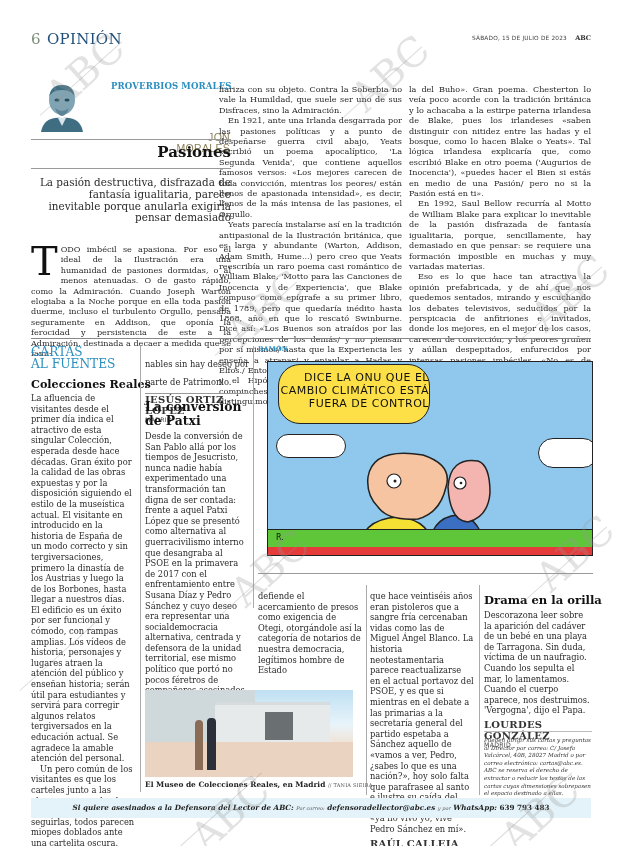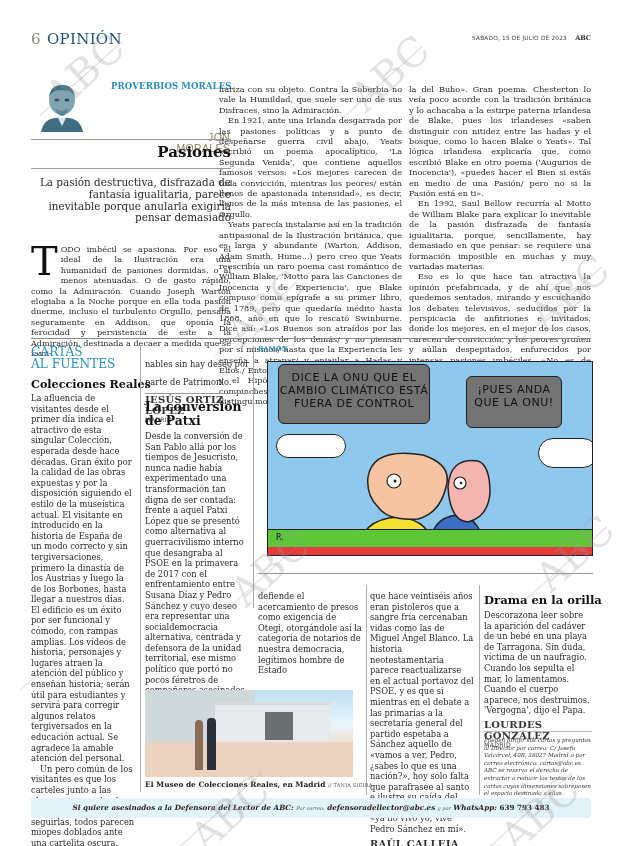--- a/index.html
+++ b/index.html
@@ -9,21 +9,21 @@
   .body-text { font-family: "DejaVu Serif", serif; font-size: 8.1px; line-height: 10.4px; color: #2a2a2a; text-align: justify; hyphens: auto; }
   .body-text p { text-indent: 9px; }
   .body-text p.noindent { text-indent: 0; }
   .sig-name { font-family: "DejaVu Serif", serif; font-weight: bold; font-size: 10px; letter-spacing: 0.3px; color: #333; margin-top: 3px; }
   .sig-place { font-family: "DejaVu Sans", sans-serif; font-size: 6.2px; letter-spacing: 0.3px; color: #444; }
   .rule { position: absolute; background: #999; height: 1px; }
   .vrule { position: absolute; background: #aaa; width: 1px; }
   .watermark { position: absolute; font-family: "DejaVu Serif", serif; font-size: 40px; color: rgba(150,150,150,0.28); transform: rotate(-42deg); pointer-events: none; }
   .wm-line { position: absolute; height: 1px; background: rgba(150,150,150,0.35); transform-origin: left center; transform: rotate(-42deg); pointer-events: none; }
   .letter-title { font-family: "DejaVu Serif", serif; font-weight: bold; font-size: 13px; line-height: 15px; color: #111; }
-  .cartoon-bubble { position: absolute; background: #737373; border: 1.5px solid #222; border-radius: 6px; font-family: "DejaVu Sans", sans-serif; font-size: 11px; line-height: 13px; letter-spacing: 0.5px; color: #111; text-align: center; padding-top: 6px; }
+  .cartoon-bubble { position: absolute; background: #fde047; border: 1.5px solid #222; border-radius: 22px; font-family: "DejaVu Sans", sans-serif; font-size: 11px; line-height: 13px; letter-spacing: 0.5px; color: #111; text-align: right; padding-top: 6px; }
 </style>
 </head>
 <body>
 
 <div class="abs" style="left:31px;top:30px;width:560px;height:22px;">
   <span style="position:absolute;left:0;top:0;font-family:'DejaVu Serif',serif;font-size:15px;color:#7a8f7a;">6</span>
   <span style="position:absolute;left:16px;top:0;font-family:'DejaVu Serif',serif;font-size:15px;color:#1f4f7a;letter-spacing:0.3px;">OPINIÓN</span>
   <span style="position:absolute;right:24px;top:5px;font-family:'DejaVu Sans',sans-serif;font-size:5.8px;color:#444;letter-spacing:0.2px;">SÁBADO, 15 DE JULIO DE 2023</span>
   <span style="position:absolute;right:0;top:4px;font-family:'DejaVu Serif',serif;font-weight:bold;font-size:6.5px;color:#333;">ABC</span>
 </div>
@@ -91,21 +91,20 @@
 </div>
 <div class="vrule" style="left:253px;top:346px;height:262px;"></div>
 
 <div class="abs" style="left:258px;top:345px;font-family:'DejaVu Serif',serif;font-weight:bold;font-size:6.6px;color:#2b8fc0;">RAMÓN</div>
 <div class="abs" style="left:267px;top:361px;width:326px;height:195px;background:#8fc8ec;border:1.5px solid #222;overflow:hidden;">
 
   <div style="position:absolute;left:8px;top:72px;width:70px;height:24px;background:#fff;border:1.5px solid #222;border-radius:14px;"></div>
   <div style="position:absolute;left:270px;top:76px;width:60px;height:30px;background:#fff;border:1.5px solid #222;border-radius:16px;"></div>
 
   <div class="cartoon-bubble" style="left:10px;top:2px;width:152px;height:60px;">DICE LA ONU QUE EL CAMBIO CLIMÁTICO ESTÁ FUERA DE CONTROL</div>
-  <div class="cartoon-bubble" style="left:198px;top:14px;width:96px;height:52px;">¡PUES ANDA QUE LA ONU!</div>
 
   <svg class="abs" style="left:50px;top:85px;" width="200" height="110" viewBox="0 0 200 110">
     <path d="M110 110 Q110 70 140 68 Q165 70 168 110Z" fill="#3a6fc4" stroke="#222" stroke-width="1.5"></path>
     <path d="M130 40 Q132 10 160 14 Q172 18 172 46 Q170 70 150 75 Q132 74 130 40Z" fill="#f4b5b0" stroke="#222" stroke-width="1.5"></path>
     <path d="M40 110 Q40 72 80 70 Q115 72 118 110Z" fill="#f5e034" stroke="#222" stroke-width="1.5"></path>
     <path d="M50 30 Q55 0 105 8 Q135 18 128 40 Q122 66 100 72 Q70 74 60 60 Q48 48 50 30Z" fill="#f6c4a0" stroke="#222" stroke-width="1.5"></path>
     <circle cx="76" cy="34" r="7" fill="#fff" stroke="#222" stroke-width="1.2"></circle>
     <circle cx="77" cy="34" r="1.5" fill="#222"></circle>
     <circle cx="142" cy="36" r="6" fill="#fff" stroke="#222" stroke-width="1.2"></circle>
     <circle cx="143" cy="36" r="1.3" fill="#222"></circle>

